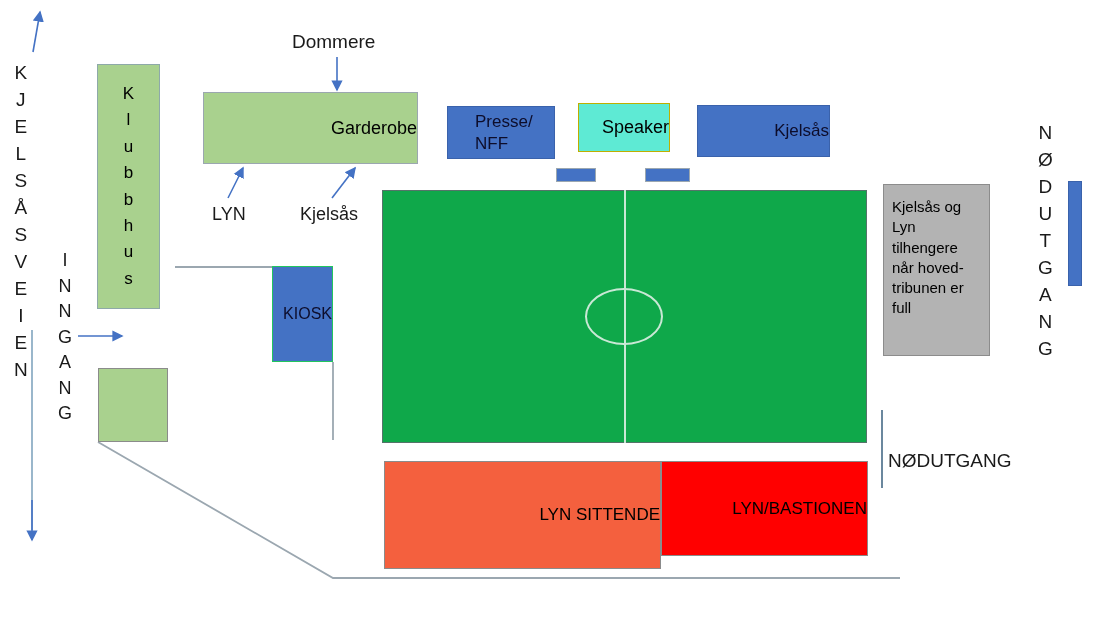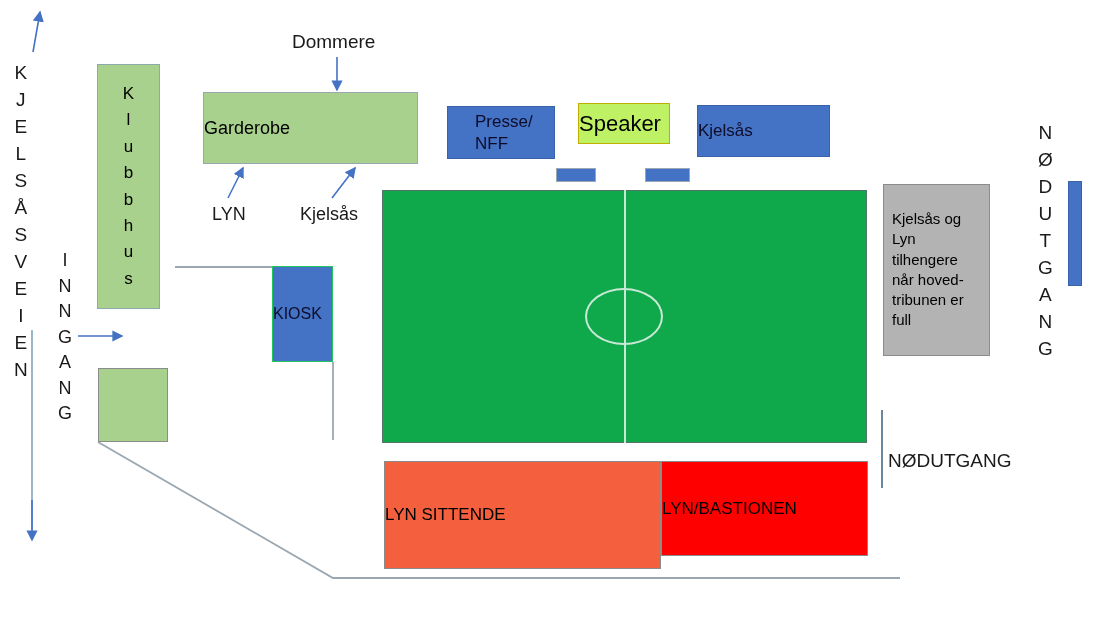--- a/index.html
+++ b/index.html
@@ -16,21 +16,21 @@
     width: 1100px;
     height: 618px;
     background: #ffffff;
     overflow: hidden;
   }
   .box {
     position: absolute;
     box-sizing: border-box;
     display: flex;
     align-items: center;
-    justify-content: flex-start;
+    justify-content: flex-end;
     text-align: center;
     color: #000000;
     line-height: 1.25;
   }
   .vert-letters {
     position: absolute;
     display: flex;
     flex-direction: column;
     align-items: center;
     color: #1a1a1a;
@@ -53,23 +53,23 @@
     background: #A9D18E; border: 1px solid #9BA7B0;
     font-size: 18px;
   }
   .b-presse {
     left: 447px; top: 106px; width: 108px; height: 53px;
     background: #4472C4; border: 1px solid #3A62AB;
     font-size: 17px; color: #0d0d2b;
     justify-content: flex-start; padding-left: 27px; text-align: left;
   }
   .b-speaker {
-    left: 578px; top: 103px; width: 92px; height: 41px;
-    background: #bef264; border: 1px solid #BFAF00;
-    font-size: 22px;
+    left: 578px; top: 103px; width: 92px; height: 49px;
+    background: #5eead4; border: 1px solid #BFAF00;
+    font-size: 18px;
   }
   .b-kjelsas-stand {
     left: 697px; top: 105px; width: 133px; height: 52px;
     background: #4472C4; border: 1px solid #3A62AB;
     font-size: 17px; color: #0d0d2b;
   }
   .b-tunnel1 { left: 556px; top: 168px; width: 40px; height: 14px;
     background: #4472C4; border: 1px solid #9BA7B0; }
   .b-tunnel2 { left: 645px; top: 168px; width: 45px; height: 14px;
     background: #4472C4; border: 1px solid #9BA7B0; }
@@ -87,21 +87,21 @@
     width: 78px; height: 57px;
     border: 2px solid #c9e8d5; border-radius: 50%;
     box-sizing: border-box;
   }
 
   .b-gray {
     left: 883px; top: 184px; width: 107px; height: 172px;
     background: #B3B3B3; border: 1px solid #8c8c8c;
     font-size: 15px; line-height: 1.35;
     align-items: flex-start; justify-content: flex-start;
-    text-align: left; padding: 24px 6px 0 8px;
+    text-align: left; padding: 12px 6px 0 8px;
   }
 
   .b-kiosk {
     left: 272px; top: 266px; width: 61px; height: 96px;
     background: #4472C4; border: 1px solid #22c55e;
     font-size: 16px; color: #0d0d2b;
   }
   .b-green-small {
     left: 98px; top: 368px; width: 70px; height: 74px;
     background: #A9D18E; border: 1px solid #8b8b8b;

